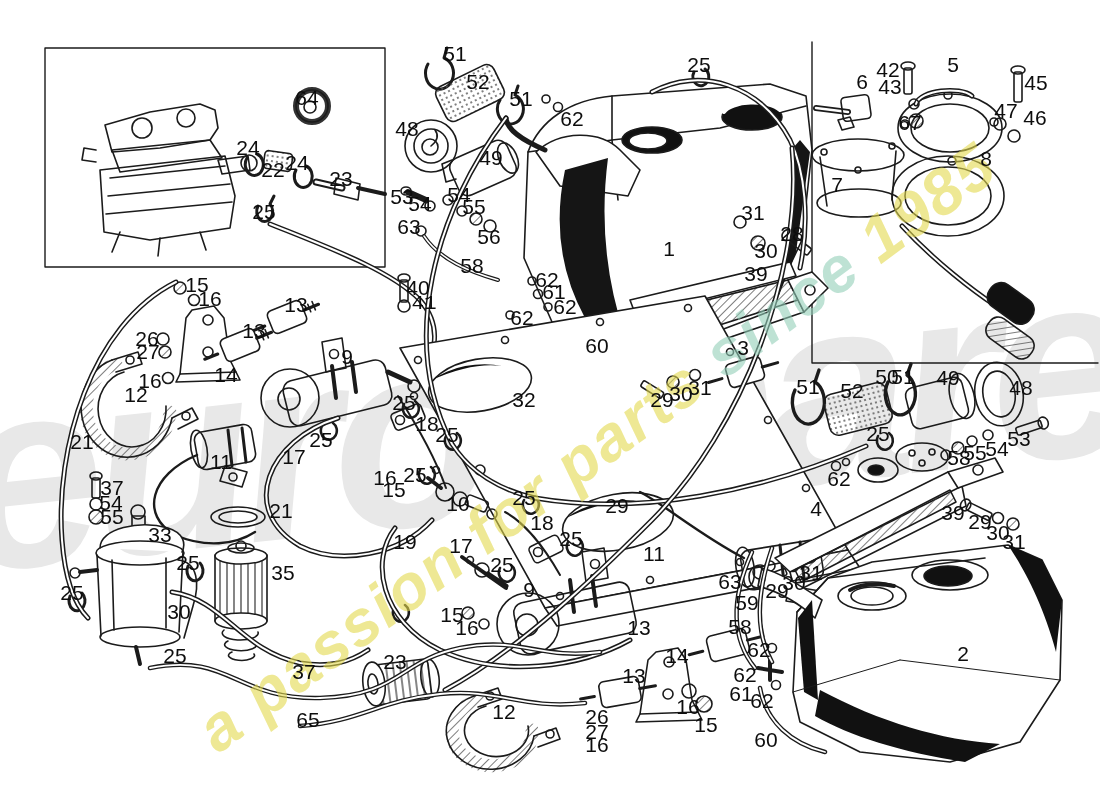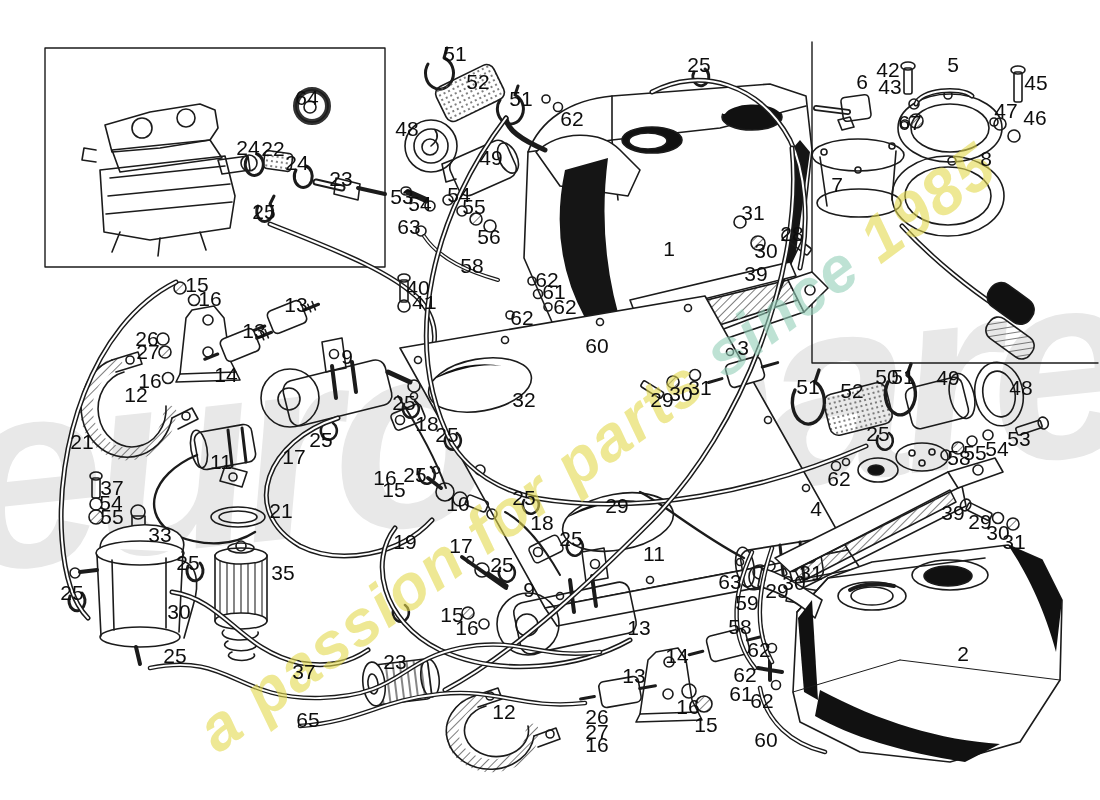--- a/index.html
+++ b/index.html
@@ -473,21 +473,21 @@
     </g>
   </svg>
 
   <div class="wm-tagline">
     <span style="color: rgb(227, 217, 78);">a passion for parts </span><span style="color: rgb(147, 207, 185);">since</span><span style="color: rgb(227, 217, 78);"> 1985</span>
   </div>
 
   <div id="callout-layer">
       <div class="callout" style="left: 291px; top: 97px; margin-left: 16px;">64</div>
       <div class="callout" style="left: 248px; top: 147px;">24</div>
-      <div class="callout" style="left: 273px; top: 148px;">22</div>
+      <div class="callout" style="left: 273px; top: 169px;">22</div>
       <div class="callout" style="left: 297px; top: 162px;">24</div>
       <div class="callout" style="left: 341px; top: 178px;">23</div>
       <div class="callout" style="left: 264px; top: 211px;">25</div>
       <div class="callout" style="left: 455px; top: 53px;">51</div>
       <div class="callout" style="left: 478px; top: 81px;">52</div>
       <div class="callout" style="left: 521px; top: 98px;">51</div>
       <div class="callout" style="left: 407px; top: 128px;">48</div>
       <div class="callout" style="left: 491px; top: 157px;">49</div>
       <div class="callout" style="left: 402px; top: 196px;">53</div>
       <div class="callout" style="left: 420px; top: 203px;">54</div>

